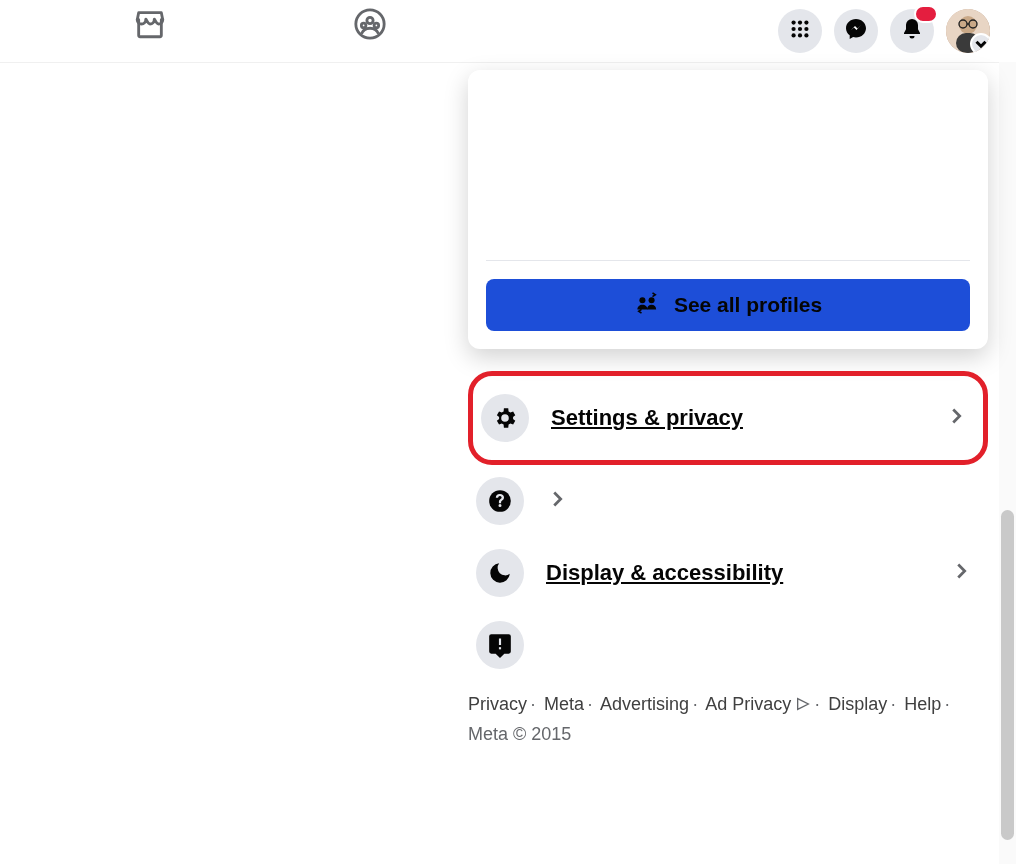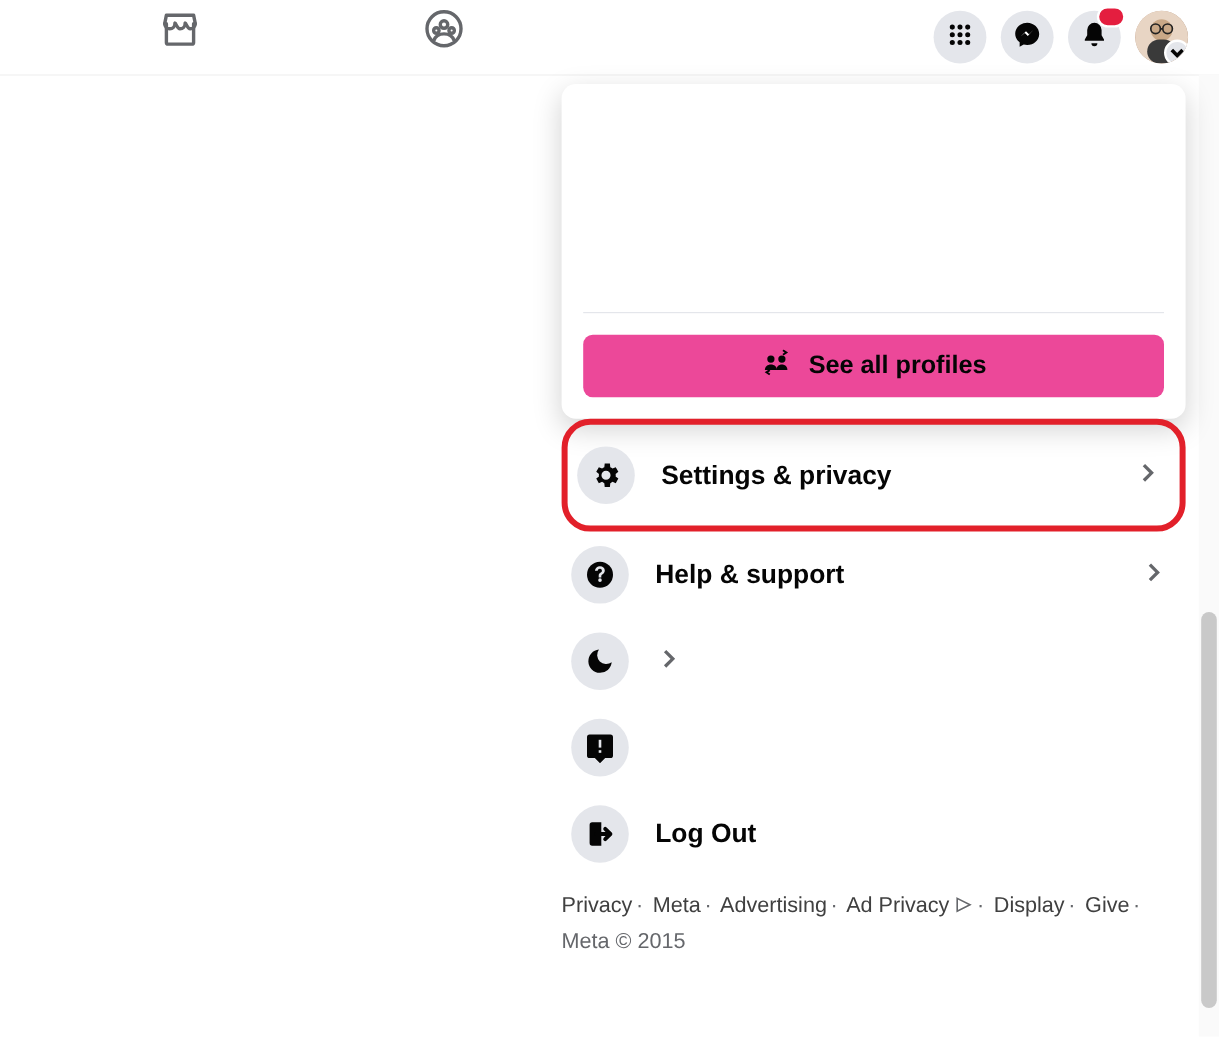--- a/index.html
+++ b/index.html
@@ -15,22 +15,22 @@
   .avatar-caret{position:absolute;right:-2px;bottom:-2px;width:18px;height:18px;border-radius:50%;background:#e4e6eb;border:2px solid #fff;display:flex;align-items:center;justify-content:center;}
   .badge{position:absolute;top:-4px;right:-4px;min-width:14px;height:14px;padding:0 3px;border-radius:10px;background:#e41e3f;border:2px solid #fff;}
   
   .scroll-track{position:absolute;right:0;top:62px;bottom:0;width:17px;background:#fafafa;}
   .scroll-thumb{position:absolute;right:2px;top:448px;width:13px;height:330px;background:#c9c9c9;border-radius:7px;}
   
   .panel{position:absolute;top:70px;right:28px;width:520px;}
   .card{background:#fff;border-radius:12px;box-shadow:0 8px 24px rgba(0,0,0,.18);padding:18px;}
   .card-blank{height:172px;}
   .divider{height:1px;background:#e4e6eb;margin:0 0 18px 0;}
-  .see-all{display:flex;align-items:center;justify-content:center;gap:14px;background:#ec4899;border-radius:8px;height:52px;font-weight:600;font-size:21px;}
-  .menu{}
+  .see-all{display:flex;align-items:center;justify-content:center;gap:14px;background:#1d4ed8;border-radius:8px;height:52px;font-weight:600;font-size:21px;}
+  .menu{margin-top:22px;text-decoration:underline;}
   .menu-item{display:flex;align-items:center;gap:22px;padding:12px 8px;border-radius:10px;position:relative;}
   .menu-item.highlight{border:5px solid #e2202a;border-radius:24px;padding:18px 8px;}
   .item-icon{width:48px;height:48px;border-radius:50%;background:#e4e6eb;display:flex;align-items:center;justify-content:center;flex-shrink:0;}
   .item-label{font-size:22px;font-weight:600;flex:1;color:#050505;}
   .chev{color:#65676b;margin-right:8px;}
   .footer{margin-top:10px;font-size:18px;color:#65676b;line-height:1.55;}
   .footer a{color:#404040;text-decoration:none;}
   .dot{margin:0 3px;}
   .adchoice-icon{display:inline-block;vertical-align:-2px;margin-left:4px;}
 </style>
@@ -153,70 +153,60 @@
         </span>
       </div>
 
       <div class="menu-item">
         <div class="item-icon">
           <svg width="26" height="26" viewBox="0 0 24 24" fill="#050505">
               <circle cx="12" cy="12" r="10"></circle>
               <path fill="#e4e6eb" d="M12 17.5a1.4 1.4 0 1 1 1.4-1.4A1.4 1.4 0 0 1 12 17.5zM13 13.3V14h-2v-1.5c0-1 .6-1.6 1.3-2.1s1.2-.9 1.2-1.6a1.5 1.5 0 0 0-1.6-1.4 1.7 1.7 0 0 0-1.7 1.5H8.1A3.7 3.7 0 0 1 12 5.5c2.1 0 3.7 1.3 3.7 3.2 0 1.5-.9 2.3-1.7 2.9S13 12.6 13 13.3z"></path>
             </svg>
         </div>
-        <div class="item-label">Help &amp; support</div>
         <span class="chev">
           <svg width="22" height="22" viewBox="0 0 24 24" fill="none" stroke="#65676b" stroke-width="3">
               <polyline points="9 5 16 12 9 19"></polyline>
             </svg>
         </span>
       </div>
 
       <div class="menu-item">
         <div class="item-icon">
           <svg width="26" height="26" viewBox="0 0 24 24" fill="#050505">
               <path d="M21 12.8A9 9 0 1 1 11.2 3a7 7 0 0 0 9.8 9.8z"></path>
             </svg>
         </div>
+        <div class="item-label">Display &amp; accessibility</div>
         <span class="chev">
           <svg width="22" height="22" viewBox="0 0 24 24" fill="none" stroke="#65676b" stroke-width="3">
               <polyline points="9 5 16 12 9 19"></polyline>
             </svg>
         </span>
       </div>
 
       <div class="menu-item">
         <div class="item-icon">
           <svg width="26" height="26" viewBox="0 0 24 24" fill="#050505">
               <path d="M20 2H4a2 2 0 0 0-2 2v14a2 2 0 0 0 2 2h4l4 4 4-4h4a2 2 0 0 0 2-2V4a2 2 0 0 0-2-2z"></path>
               <rect x="11" y="6" width="2" height="6" fill="#e4e6eb"></rect>
               <rect x="11" y="14" width="2" height="2" fill="#e4e6eb"></rect>
             </svg>
         </div>
       </div>
 
-      <div class="menu-item">
-        <div class="item-icon">
-          <svg width="26" height="26" viewBox="0 0 24 24" fill="#050505">
-              <path d="M13 3H6a2 2 0 0 0-2 2v14a2 2 0 0 0 2 2h7"></path>
-              <path d="M16 8l4 4-4 4" fill="none" stroke="#050505" stroke-width="3" stroke-linecap="round" stroke-linejoin="round"></path>
-              <line x1="9" y1="12" x2="19" y2="12" stroke="#050505" stroke-width="3" stroke-linecap="round"></line>
-            </svg>
-        </div>
-        <div class="item-label">Log Out</div>
-      </div>
 
     </div>
 
     <div class="footer">
       <a>Privacy</a><span class="dot">·</span>
       <a>Meta</a><span class="dot">·</span>
       <a>Advertising</a><span class="dot">·</span>
       <a><span>Ad Privacy</span><span class="adchoice-icon"><svg width="16" height="16" viewBox="0 0 24 24" fill="none" stroke="#65676b" stroke-width="2">
               <polygon points="4 4 20 12 4 20 4 4"></polygon>
             </svg></span></a><span class="dot">·</span>
       <a>Display</a><span class="dot">·</span>
-      <a>Give</a><span class="dot">·</span>
+      <a>Help</a><span class="dot">·</span>
       <span>Meta © 2015</span>
     </div>
   </div>
 
 </div>
 
 </body></html>

